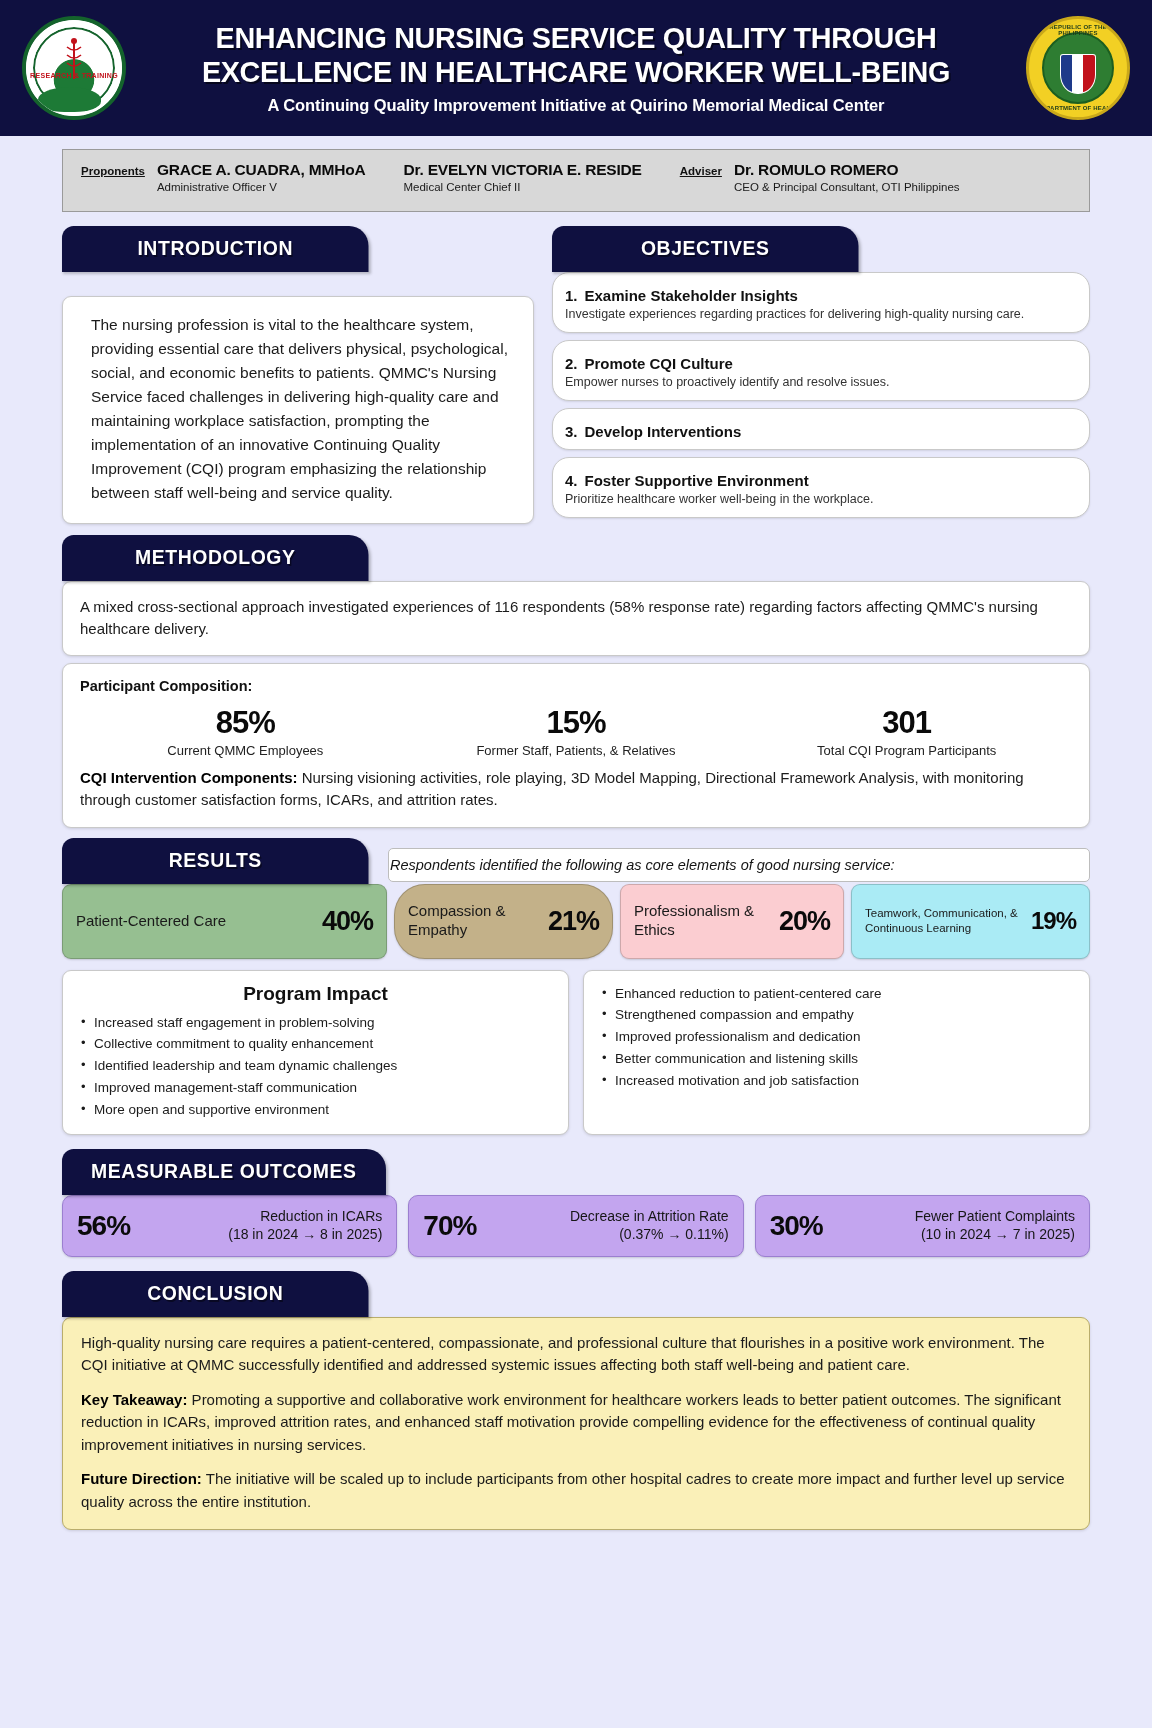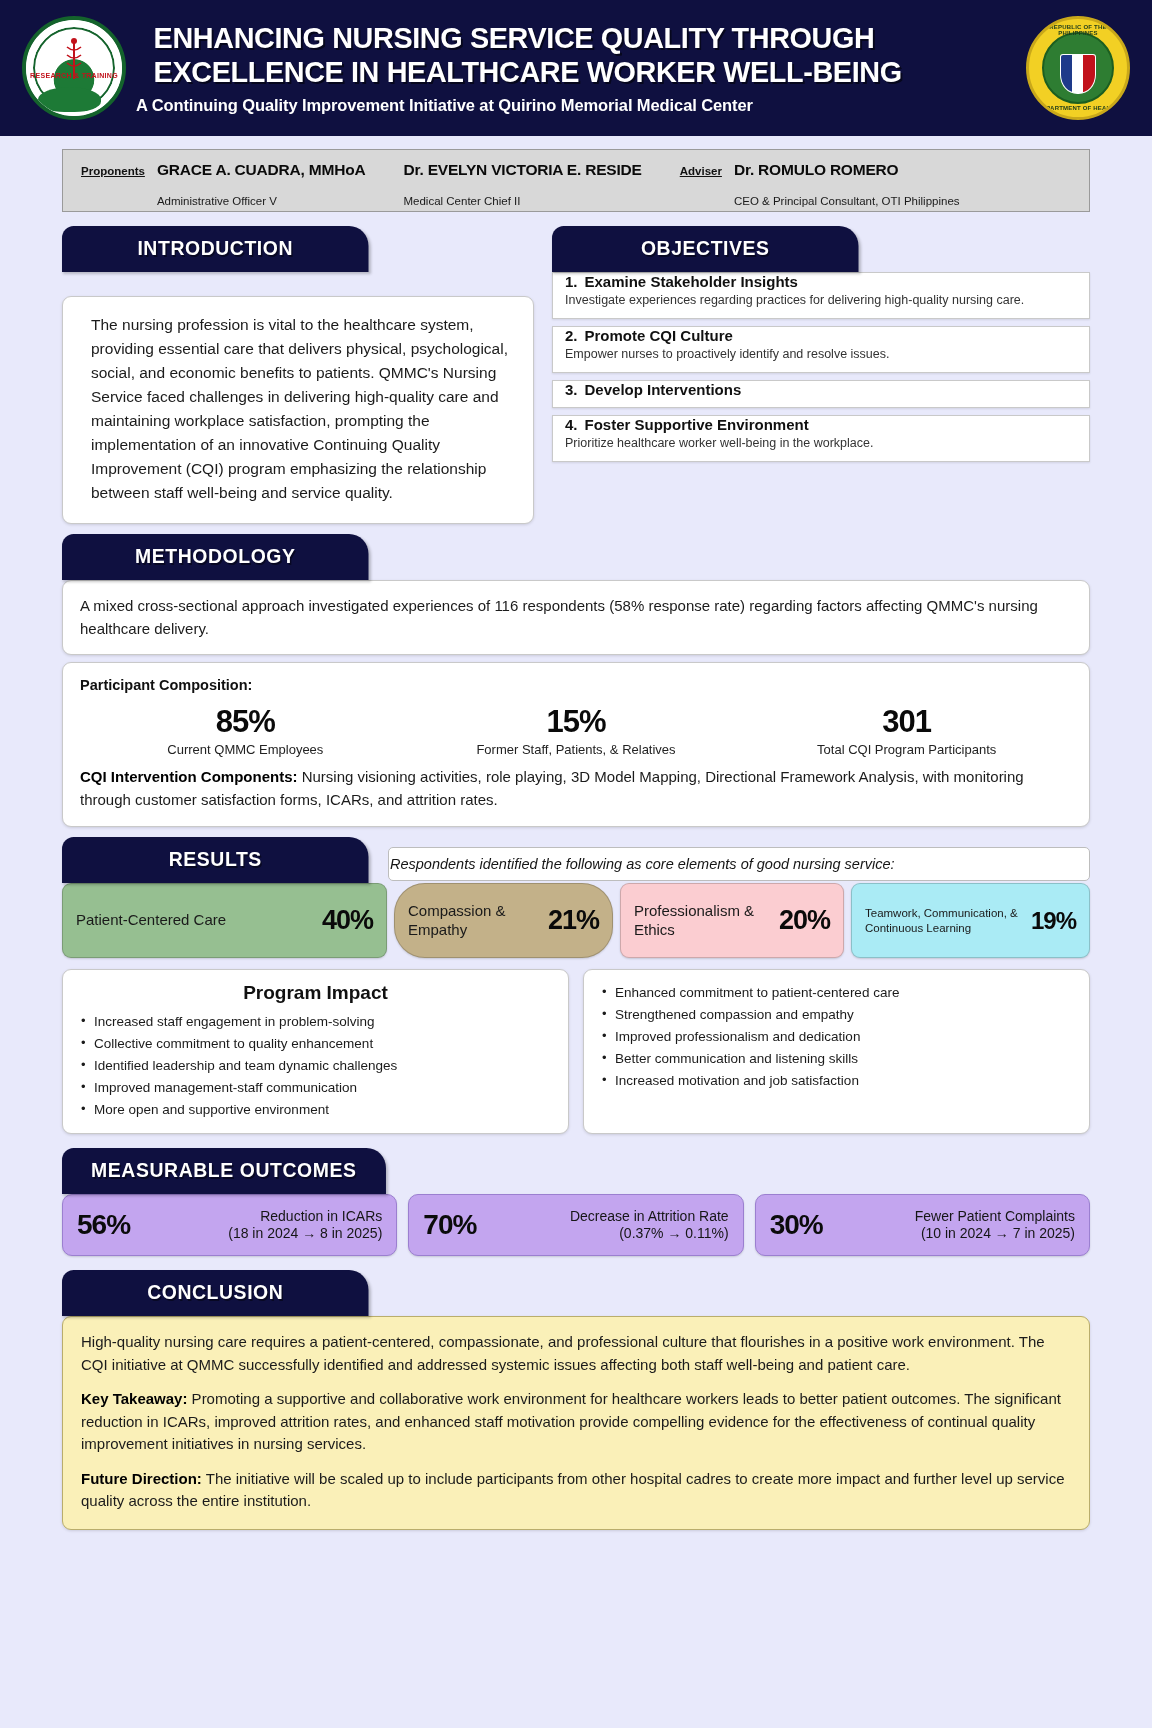--- a/index.html
+++ b/index.html
@@ -77,21 +77,21 @@
     position: absolute; left: 0; right: 0;
     text-align: center;
     font-size: 6px; font-weight: bold; color: #1b3a1b;
     letter-spacing: .2px;
   }
   .logo-right .rt.top { top: 5px; }
   .logo-right .rt.bot { bottom: 6px; }
 
   .title-block {
     flex: 1 1 auto;
-    text-align: left;
+    text-align: center;
     padding: 0 10px;
   }
   .poster-title {
     color: #ffffff;
     font-weight: bold;
     font-size: 30px;
     line-height: 1.12;
     letter-spacing: -0.4px;
     text-shadow: 2px 2px 0 rgba(0,0,0,.55);
     font-stretch: condensed;
@@ -127,21 +127,21 @@
   .au-person { white-space: nowrap; }
   .au-name {
     font-size: 15.5px;
     font-weight: bold;
     color: #0a0a0a;
     letter-spacing: -0.2px;
   }
   .au-role {
     font-size: 11.5px;
     color: #1a1a1a;
-    margin-top: 16px;
+    margin-top: 2px;
   }
   .au-gap { width: 14px; }
 
   
   .wrap { padding: 0 62px; }
   .sec-tab {
     display: inline-block;
     background: #0f1040;
     color: #fff;
     font-weight: bold;
@@ -171,22 +171,22 @@
   .intro-card { padding: 16px 20px 18px 28px; margin-top: 24px; }
   .intro-text {
     font-size: 15.5px;
     line-height: 1.55;
     color: #1b1b1b;
   }
 
   .obj-item {
     background: #fff;
     border: 1px solid #c9c9c9;
-    border-radius: 0;
-    padding: 0 12px 9px 12px;
+    border-radius: 17px;
+    padding: 14px 12px 9px 12px;
     margin-bottom: 7px;
     box-shadow: 0 1px 2px rgba(0,0,0,.10);
   }
   .obj-title { font-size: 15px; font-weight: bold; color: #111; }
   .obj-title .num { margin-right: 7px; }
   .obj-desc { font-size: 12.5px; color: #333; line-height: 1.35; margin-top: 2px; }
 
   
   .meth-card { padding: 14px 17px; }
   .meth-text { font-size: 15px; line-height: 1.5; color: #1b1b1b; }
@@ -424,21 +424,21 @@
         <ul class="impact-list">
           <li>Increased staff engagement in problem-solving</li>
           <li>Collective commitment to quality enhancement</li>
           <li>Identified leadership and team dynamic challenges</li>
           <li>Improved management-staff communication</li>
           <li>More open and supportive environment</li>
         </ul>
       </div>
       <div class="card impact-card">
         <ul class="impact-list">
-          <li>Enhanced commitment to patient-centered care</li>
+          <li>Enhanced reduction to patient-centered care</li>
           <li>Strengthened compassion and empathy</li>
           <li>Improved professionalism and dedication</li>
           <li>Better communication and listening skills</li>
           <li>Increased motivation and job satisfaction</li>
         </ul>
       </div>
     </div>
   </div>
 
   <div class="mt14">

